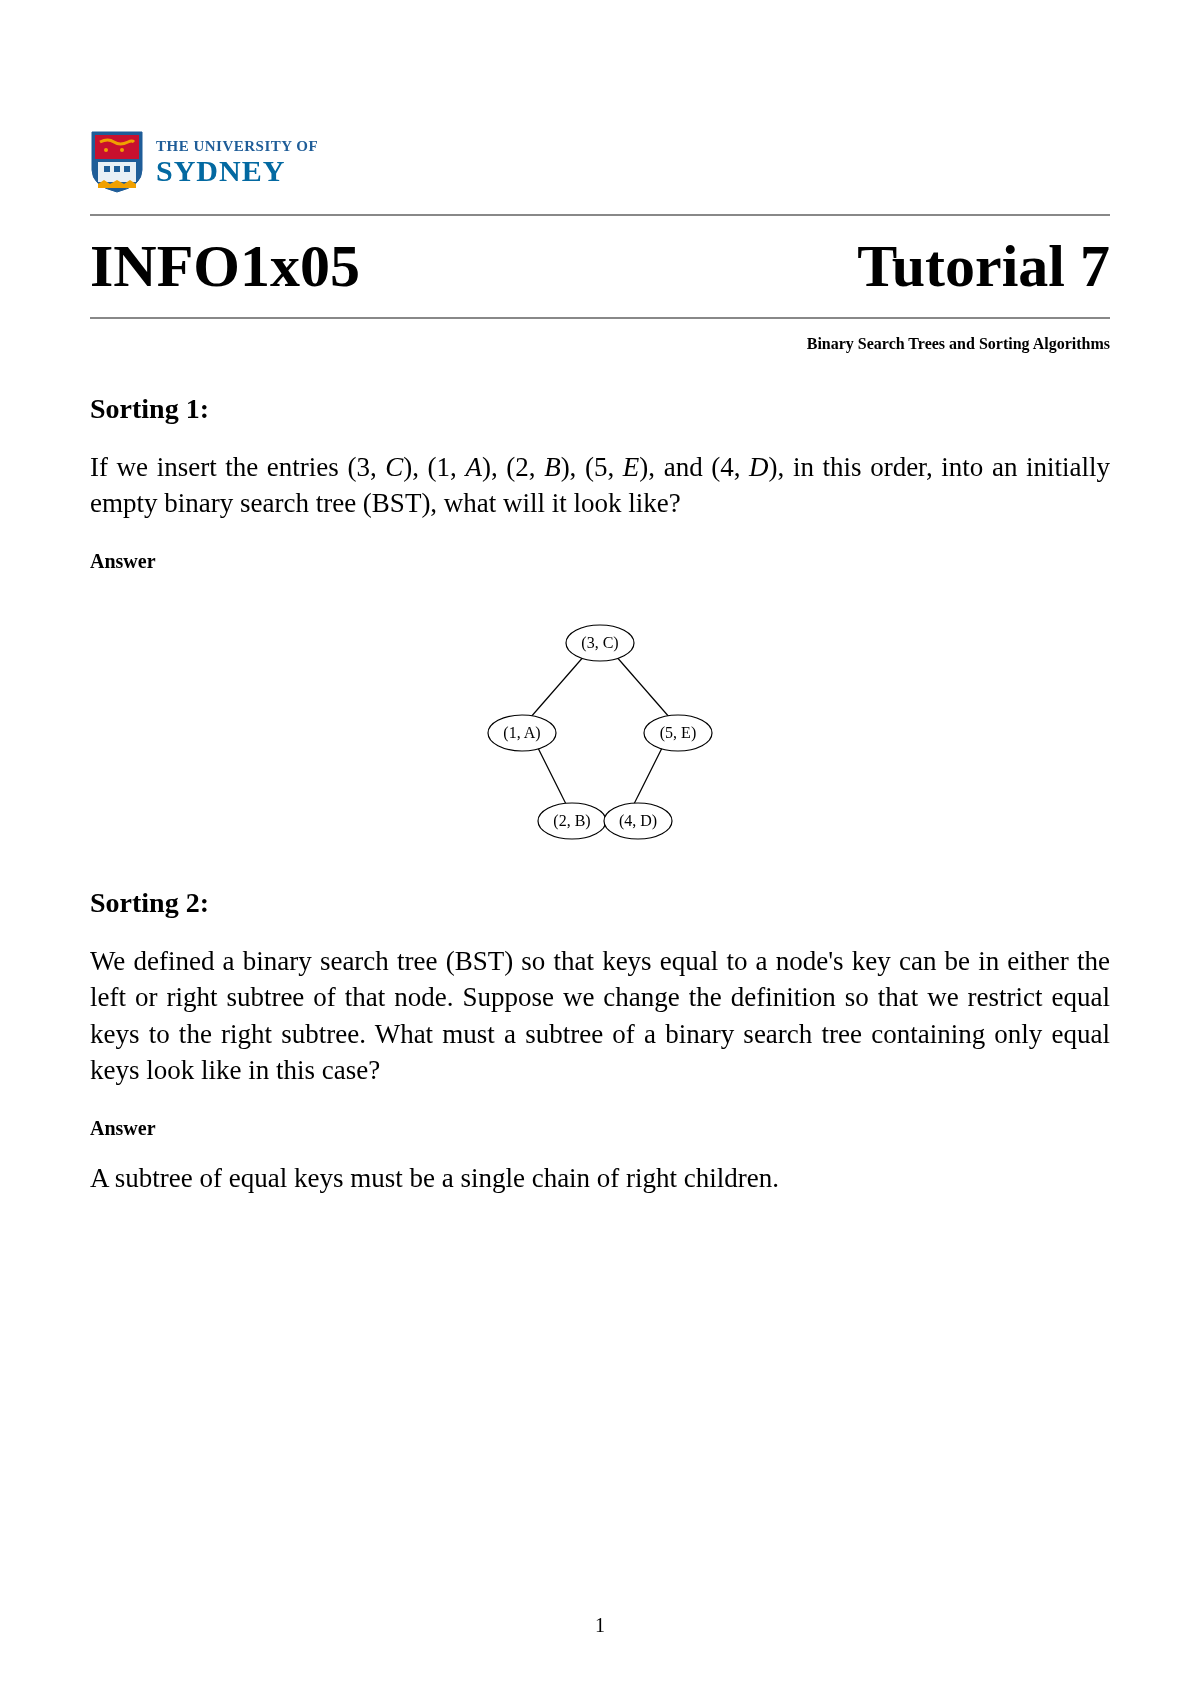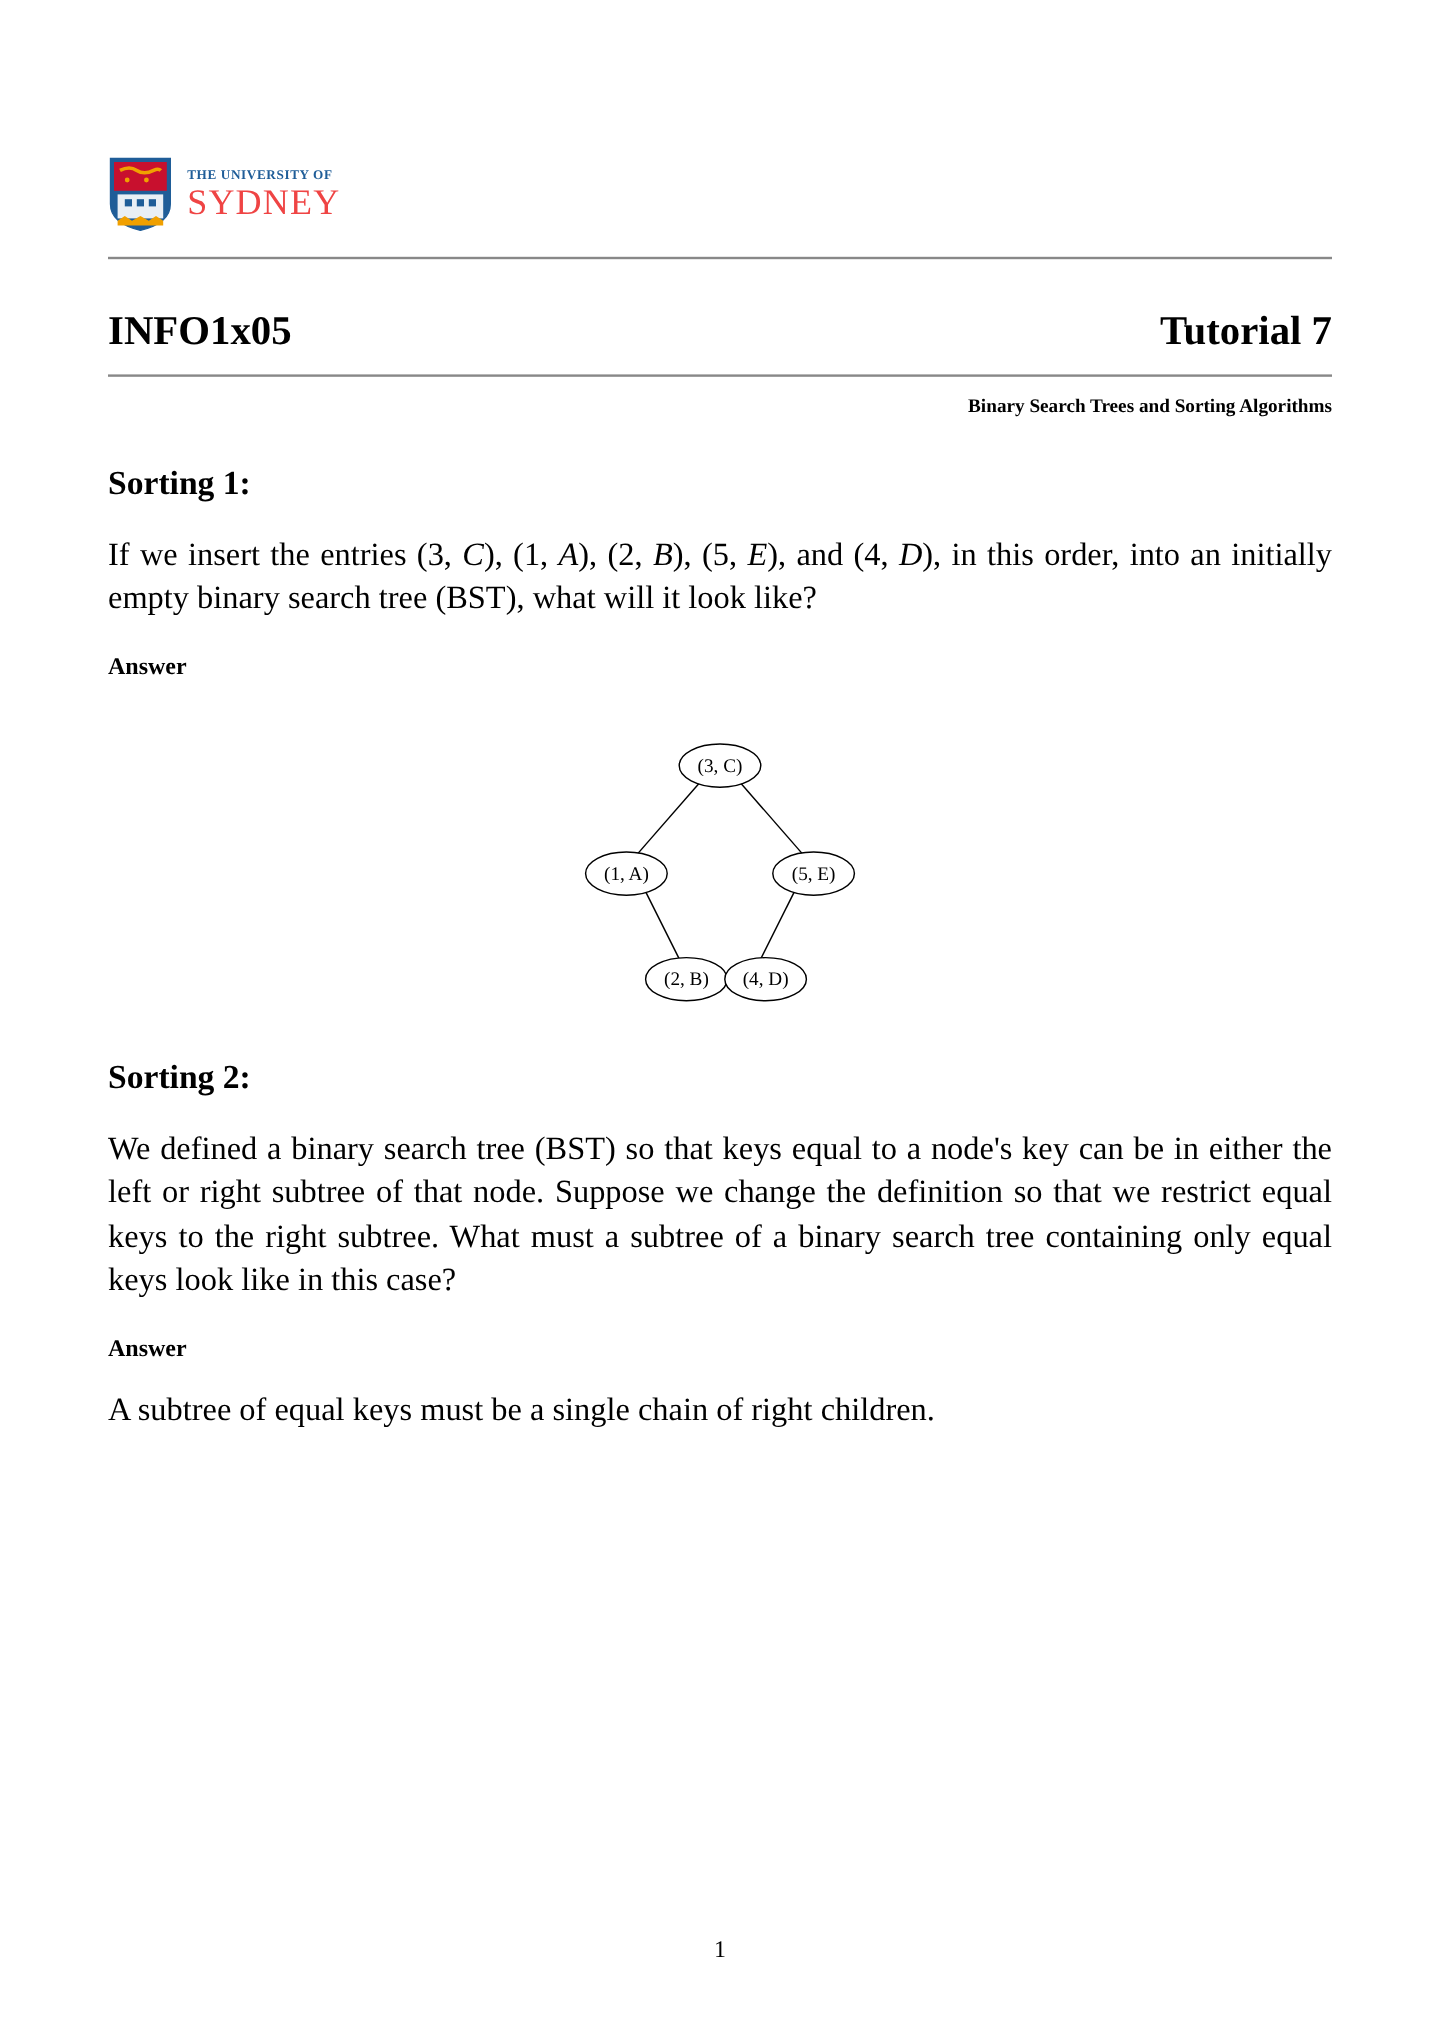--- a/index.html
+++ b/index.html
@@ -26,48 +26,47 @@
   .logo-shield {
     width: 54px;
     height: 64px;
   }
   .logo-text-block {
     display: flex;
     flex-direction: column;
     line-height: 1;
   }
   .logo-superscript {
-    font-size: 11px;
+    font-size: 15px;
     letter-spacing: 0.5px;
     color: #1f5d98;
     font-weight: 600;
     font-family: Georgia, "Times New Roman", serif;
     margin-bottom: 2px;
   }
   .logo-wordmark {
     font-size: 30px;
-    font-weight: 400;
-    color: #ef4444;
+    font-weight: 700;
+    color: #0369a1;
     letter-spacing: 1px;
     font-family: Georgia, "Times New Roman", serif;
   }
   .double-rule {
     border-top: 2px solid #888;
     margin: 6px 0;
   }
   .title-row {
     display: flex;
     justify-content: space-between;
     align-items: baseline;
     padding: 10px 0;
   }
   .title-left, .title-right {
-    font-size: 34px;
+    font-size: 60px;
     font-weight: 700;
-    margin-top: 26px;
   }
   .subtitle {
     text-align: right;
     font-size: 16px;
     font-weight: 700;
     margin-top: 16px;
     margin-bottom: 40px;
   }
   .exercise-heading {
     font-size: 28px;

